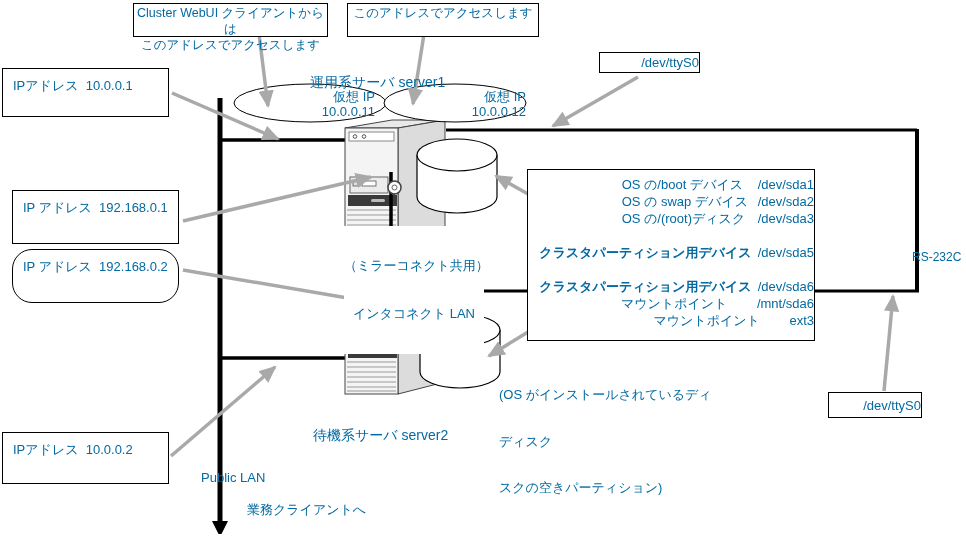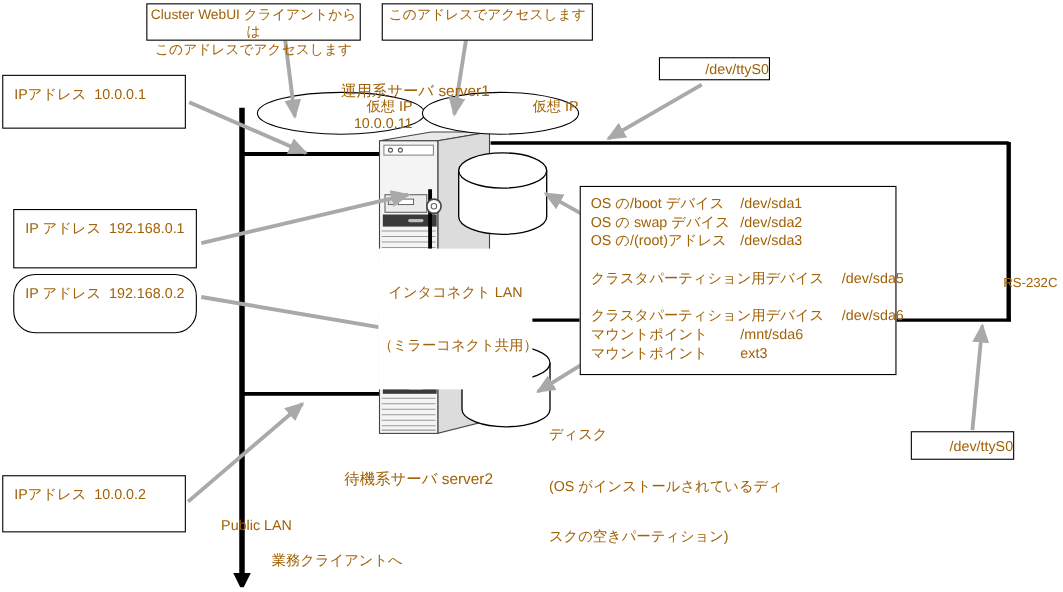--- a/index.html
+++ b/index.html
@@ -1,33 +1,33 @@
 <!DOCTYPE html>
 <html><head>
 <meta charset="utf-8">
 <style>
   html,body{margin:0;padding:0;background:#fff;}
   #canvas{
     position:relative;width:966px;height:534px;background:#fff;overflow:hidden;
-    font-family:"Liberation Sans","DejaVu Sans",sans-serif;color:#a16207;
+    font-family:"Liberation Sans","DejaVu Sans",sans-serif;color:#0369a1;
   }
   #diagram-svg{position:absolute;left:0;top:0;width:966px;height:538px;}
   .abs{position:absolute;}
   .box{border:1px solid #000;background:#fff;box-sizing:border-box;}
   .callout{font-size:12.5px;line-height:16px;text-align:center;padding-top:1px;}
   .iplabel{font-size:13px;white-space:pre;padding:8px 0 0 10px;}
   .vip{font-size:13px;line-height:15px;text-align:right;}
   .ttys{font-size:13px;text-align:right;}
   .lbl14{font-size:14px;white-space:pre;margin-top:19px;}
   .lbl13{font-size:13px;white-space:pre;}
   .lbl12{font-size:12px;white-space:pre;}
   .infobox{padding:6px 0 0 9px;font-size:13px;line-height:17px;}
-  .irow{display:flex;white-space:pre;}
+  .irow{display:flex;white-space:pre;justify-content:flex-end;}
   .irow .lab-short{width:136px;flex:none;}
-  .irow .lab-long{margin-right:16px;flex:none;}
+  .irow .lab-long{margin-right:6px;flex:none;font-weight:bold;}
   .gap-top{margin-top:17px;}
   .interlan{font-size:13px;line-height:16px;text-align:center;background:#fff;white-space:pre;}
   .disknote{font-size:13px;line-height:15.5px;white-space:pre;}
 </style>
 </head>
 <body>
 
 <div id="canvas">
 
   <svg id="diagram-svg" viewBox="0 0 966 538" xmlns="http://www.w3.org/2000/svg">
@@ -111,56 +111,57 @@
 
   <div class="abs lbl14" style="left:310px;top:55px;">運用系サーバ server1</div>
   <div class="abs lbl14" style="left:313px;top:408px;">待機系サーバ server2</div>
 
   <div class="abs vip" style="left:245px;top:89px;width:130px;">
     <div>仮想 IP</div>
     <div>10.0.0.11</div>
   </div>
   <div class="abs vip" style="left:384px;top:89px;width:142px;">
     <div>仮想 IP</div>
+    <div>10.0.0.12</div>
   </div>
 
   <div class="abs box ttys" style="left:599px;top:52px;width:101px;height:21px;line-height:20px;">/dev/ttyS0</div>
   <div class="abs box ttys" style="left:828px;top:392px;width:94px;height:26px;line-height:25px;">/dev/ttyS0</div>
   <div class="abs lbl12" style="left:912px;top:250px;">RS-232C</div>
 
   <div class="abs box" style="left:2px;top:68px;width:167px;height:49px;">
     <div class="iplabel">IPアドレス  10.0.0.1</div>
   </div>
   <div class="abs box" style="left:12px;top:190px;width:167px;height:54px;">
     <div class="iplabel">IP アドレス  192.168.0.1</div>
   </div>
   <div class="abs box" style="left:12px;top:249px;width:167px;height:54px;border-radius:20px;">
     <div class="iplabel">IP アドレス  192.168.0.2</div>
   </div>
   <div class="abs box" style="left:2px;top:432px;width:167px;height:52px;">
     <div class="iplabel">IPアドレス  10.0.0.2</div>
   </div>
 
   <div class="abs interlan" style="left:344px;top:226px;width:140px;">
+    <div>（ミラーコネクト共用）</div>
     <div>インタコネクト LAN</div>
-    <div>（ミラーコネクト共用）</div>
   </div>
 
   <div class="abs box infobox" style="left:527px;top:169px;width:288px;height:172px;">
     <div class="irow"><span class="lab-short">OS の/boot デバイス</span><span>/dev/sda1</span></div>
     <div class="irow"><span class="lab-short">OS の swap デバイス</span><span>/dev/sda2</span></div>
-    <div class="irow"><span class="lab-short">OS の/(root)アドレス</span><span>/dev/sda3</span></div>
+    <div class="irow"><span class="lab-short">OS の/(root)ディスク</span><span>/dev/sda3</span></div>
     <div class="irow gap-top"><span class="lab-long">クラスタパーティション用デバイス</span><span>/dev/sda5</span></div>
     <div class="irow gap-top"><span class="lab-long">クラスタパーティション用デバイス</span><span>/dev/sda6</span></div>
     <div class="irow"><span class="lab-short">マウントポイント</span><span>/mnt/sda6</span></div>
     <div class="irow"><span class="lab-short">マウントポイント</span><span>ext3</span></div>
   </div>
 
   <div class="abs disknote" style="left:499px;top:356px;">
+    <div>(OS がインストールされているディ</div>
     <div>ディスク</div>
-    <div>(OS がインストールされているディ</div>
     <div>スクの空きパーティション)</div>
   </div>
 
   <div class="abs lbl13" style="left:201px;top:470px;">Public LAN</div>
   <div class="abs lbl13" style="left:247px;top:501px;">業務クライアントへ</div>
 
 </div>
 
 </body></html>

